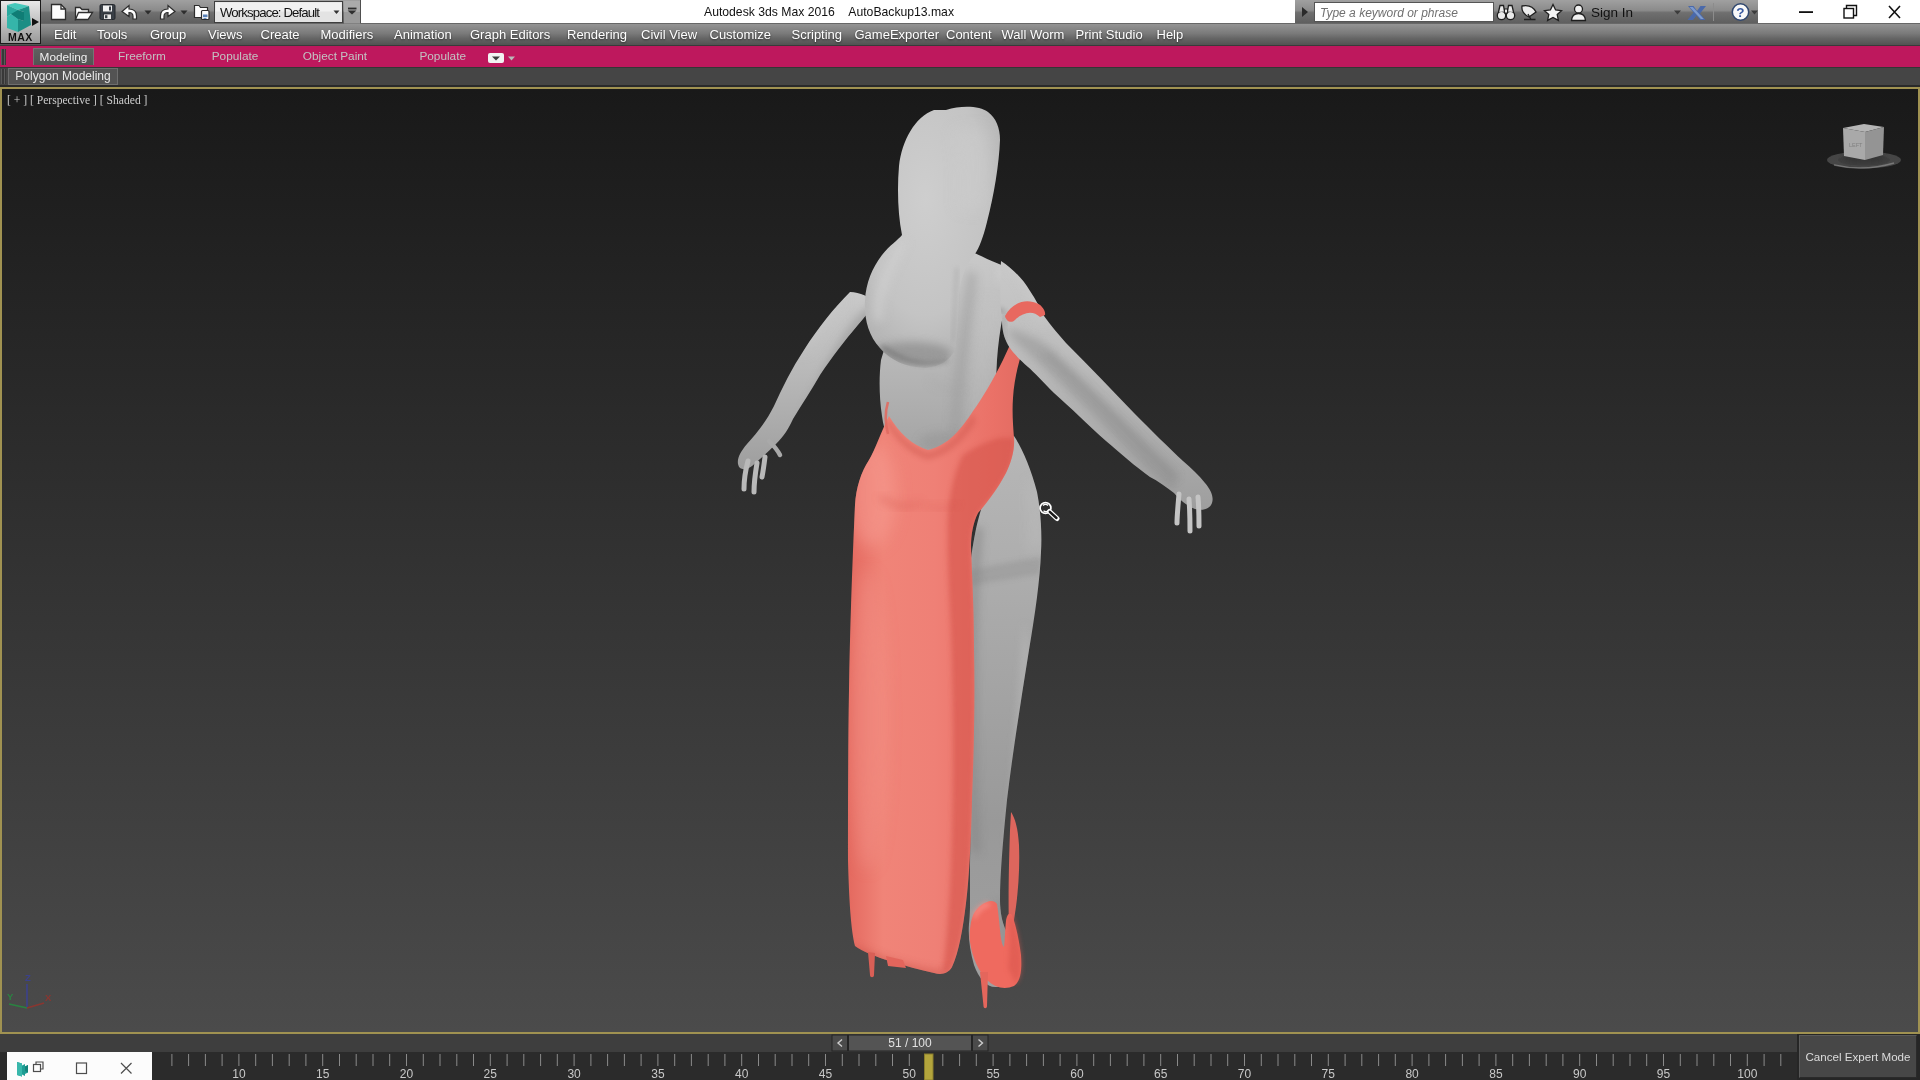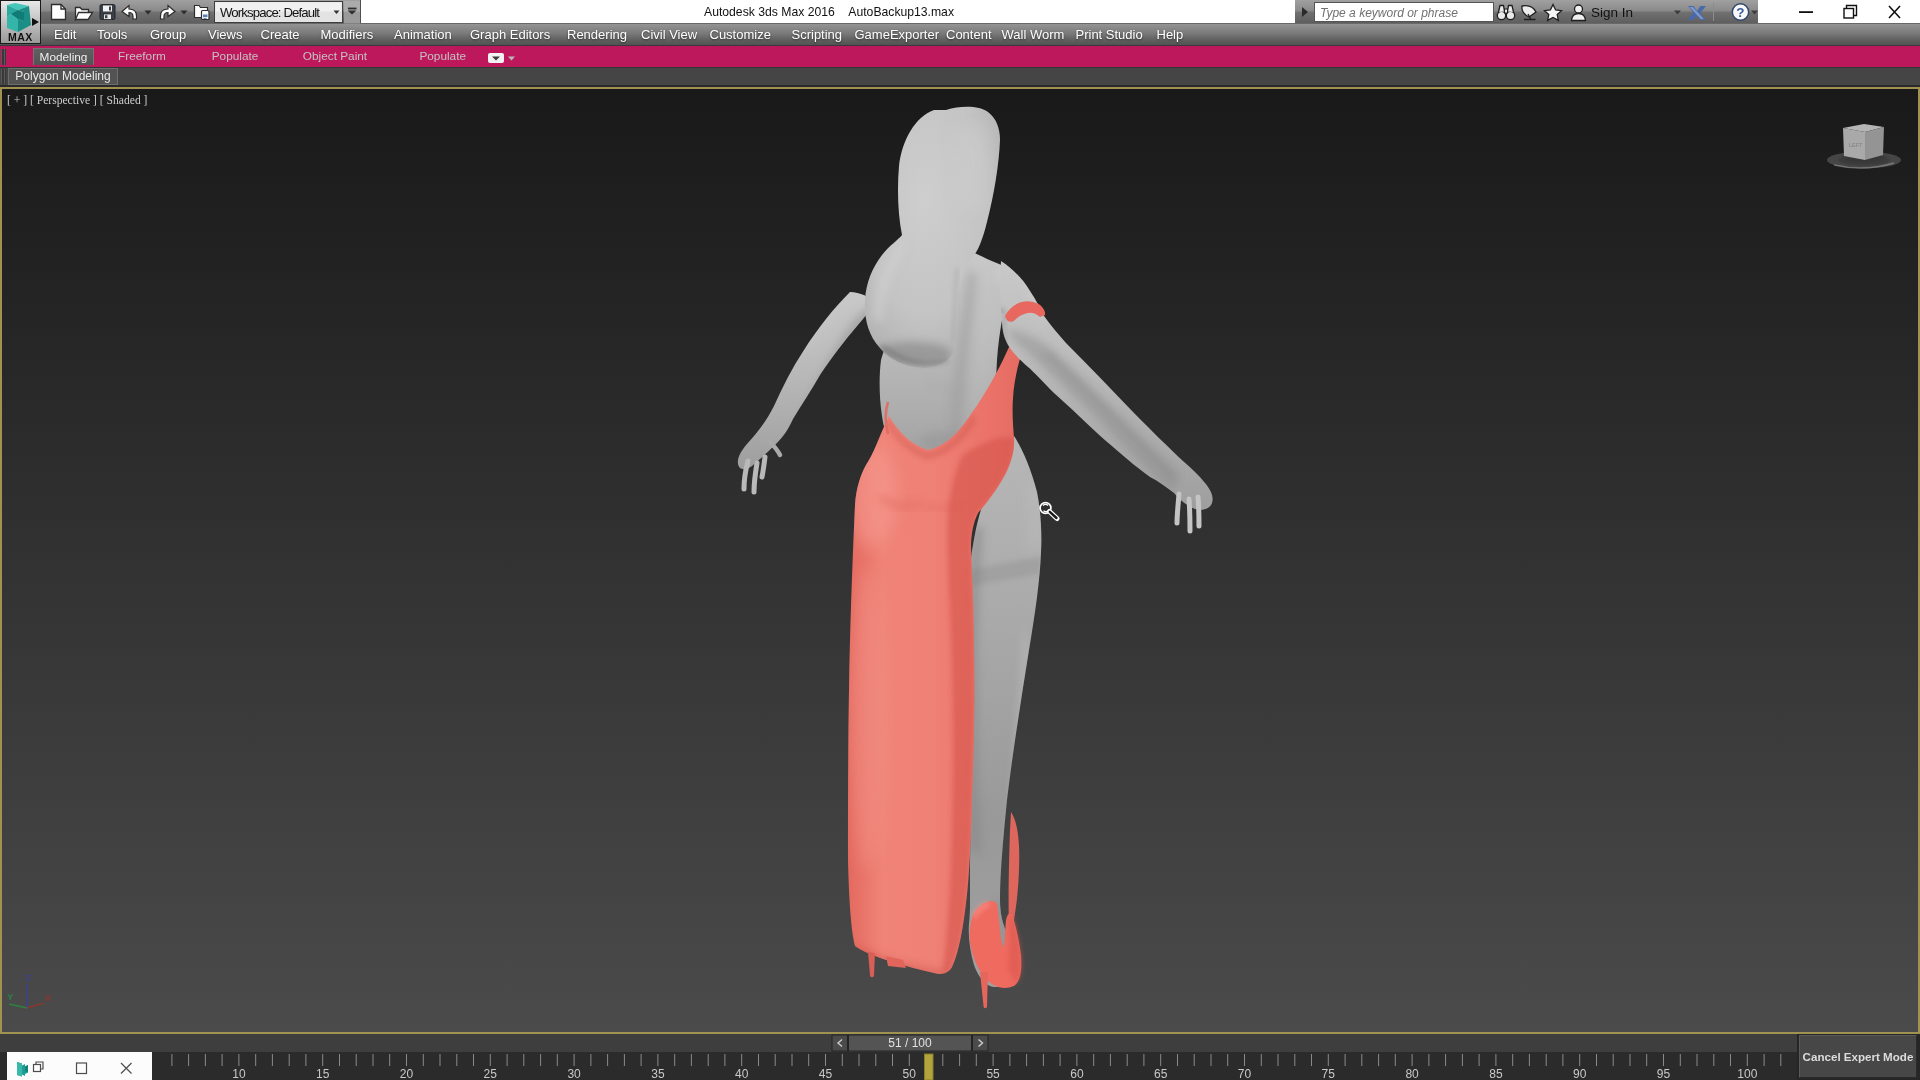--- a/index.html
+++ b/index.html
@@ -41,21 +41,21 @@
   #vpinner { position:absolute; left:2px; top:2px; right:2px; bottom:2px;
      background:linear-gradient(#191919,#4b4b4b); }
   #vplabel { position:absolute; left:5px; top:5px; color:#cdcdcd; font-size:11.6px;font-family:Liberation Serif, serif; }
 
   
   #sliderrow { left:0; top:1034px; width:1920px; height:18px; background:#3e3e3e; }
   #rulerrow { left:0; top:1052px; width:1920px; height:28px; background:#2b2b2b;padding-left:12px; }
   #whitebox { position:absolute; left:7px; top:0px; width:145px; height:28px; background:#fcfcfc; }
   #cancelbtn { left:1799px; top:1035px; width:118px; height:43px; background:#474747;
      border:1px solid #5a5a5a; border-bottom-color:#2a2a2a; border-right-color:#2a2a2a;
-     color:#dcdcdc; font-size:11.6px; text-align:center; line-height:41px; z-index:5;font-weight:bold;}
+     color:#dcdcdc; font-size:11.6px; text-align:center; line-height:41px; z-index:5;}
   #botright { left:1797px; top:1034px; width:123px; height:46px; background:#262626; }
 </style>
 </head>
 <body>
 <div id="stage">
 
   <div class="abs" id="titlebar"></div>
   <div class="abs" id="qat">
     <svg width="321" height="24" viewBox="40 0 321 24">
 

